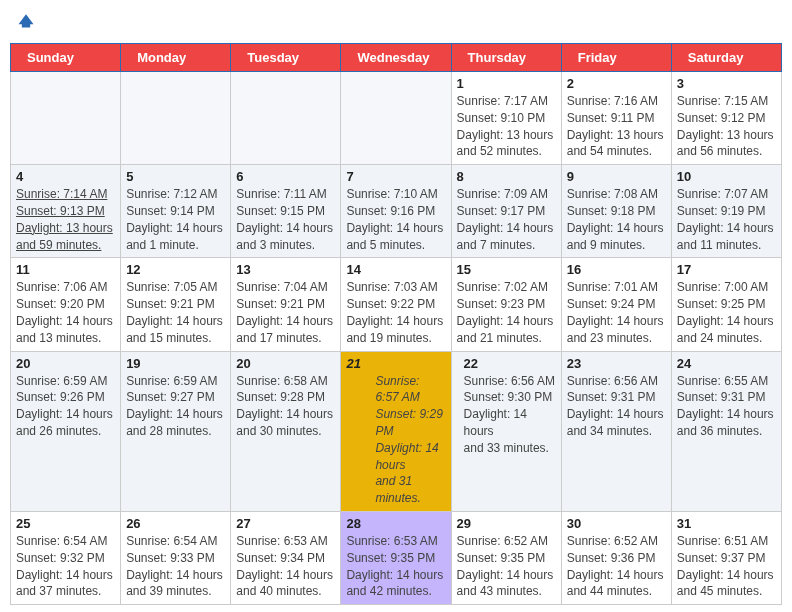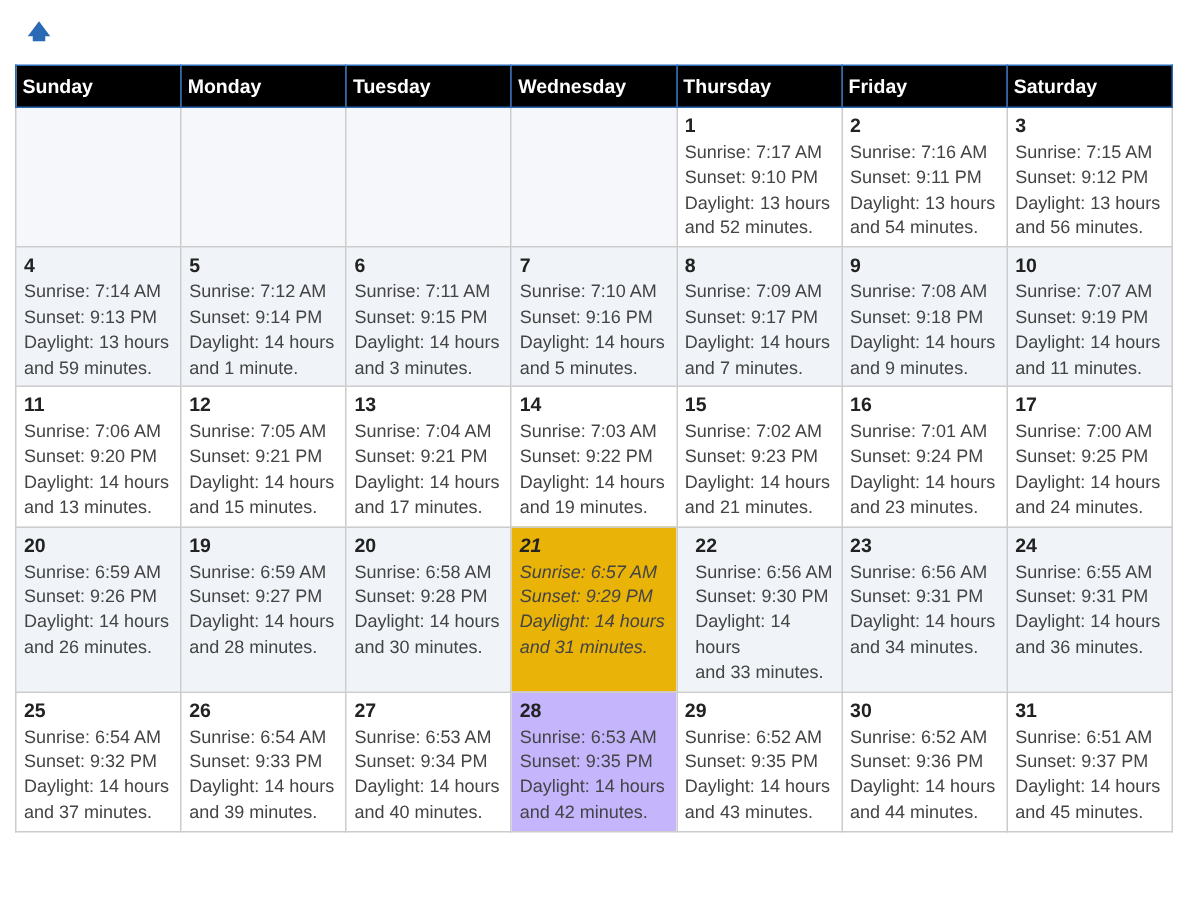--- a/index.html
+++ b/index.html
@@ -48,25 +48,25 @@
     .subtitle {
       font-size: 14px;
       color: #555;
     }
     .calendar {
       width: 100%;
       border-collapse: collapse;
       border: 1px solid #ccc;
     }
     .calendar th {
-      background-color: #000000;
+      background-color: #ef4444;
       color: #fff;
       font-size: 13px;
       font-weight: bold;
-      padding: 6px 4px;
+      padding: 6px 16px;
       text-align: left;
       border: 1px solid #2a6ab5;
     }
     .calendar td {
       vertical-align: top;
       padding: 4px 5px;
       border: 1px solid #ccc;
       font-size: 10.5px;
       color: #333;
       background: #fff;
@@ -152,21 +152,21 @@
           <span class="day-num">3</span>
           <div class="day-info" style="white-space: pre-line;">Sunrise: 7:15 AM
 Sunset: 9:12 PM
 Daylight: 13 hours
 and 56 minutes.</div>
         </td>
       </tr>
       <tr>
         <td style="background: rgb(240, 244, 248);">
           <span class="day-num">4</span>
-          <div class="day-info" style="white-space: pre-line;">Sunrise: 7:14 AM
+          <div class="day-info" style="white-space: pre-line; text-decoration: underline;">Sunrise: 7:14 AM
 Sunset: 9:13 PM
 Daylight: 13 hours
 and 59 minutes.</div>
         </td>
         <td style="background: rgb(240, 244, 248);">
           <span class="day-num">5</span>
           <div class="day-info" style="white-space: pre-line;">Sunrise: 7:12 AM
 Sunset: 9:14 PM
 Daylight: 14 hours
 and 1 minute.</div>
@@ -275,21 +275,21 @@
         </td>
         <td style="background: rgb(240, 244, 248);">
           <span class="day-num">20</span>
           <div class="day-info" style="white-space: pre-line;">Sunrise: 6:58 AM
 Sunset: 9:28 PM
 Daylight: 14 hours
 and 30 minutes.</div>
         </td>
         <td style="background: #eab308; font-style: italic;">
           <span class="day-num">21</span>
-          <div class="day-info" style="white-space: pre-line;">Sunrise: 6:57 AM
+          <div class="day-info" style="white-space: pre-line; margin-left: 29px;">Sunrise: 6:57 AM
 Sunset: 9:29 PM
 Daylight: 14 hours
 and 31 minutes.</div>
         </td>
         <td style="background: rgb(240, 244, 248); padding-left: 12px;">
           <span class="day-num">22</span>
           <div class="day-info" style="white-space: pre-line;">Sunrise: 6:56 AM
 Sunset: 9:30 PM
 Daylight: 14 hours
 and 33 minutes.</div>

